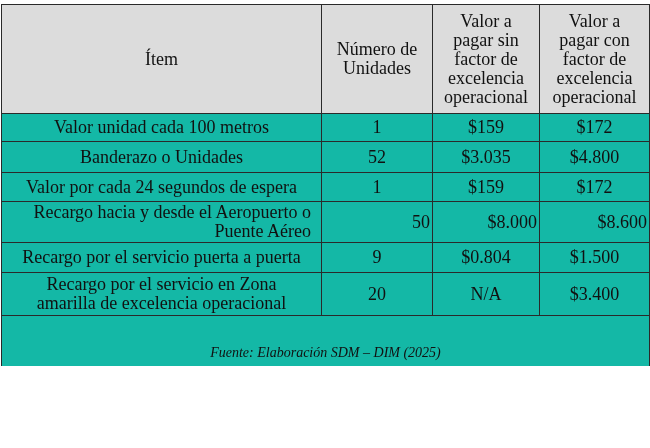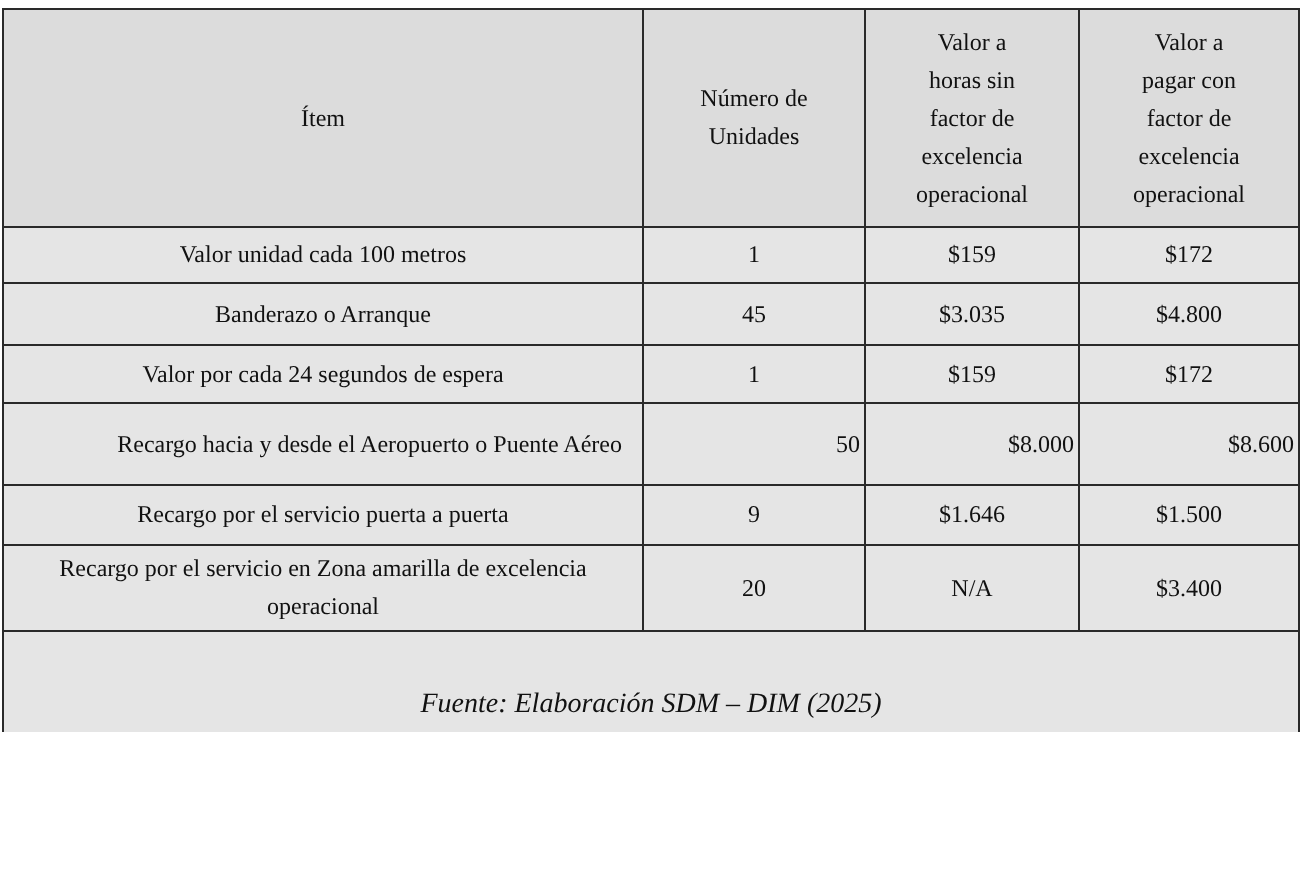--- a/index.html
+++ b/index.html
@@ -1,22 +1,22 @@
 <!DOCTYPE html>
 <html><head>
 <meta charset="utf-8">
 <style>
   html, body { margin: 0; padding: 0; background: #ffffff; }
   body { width: 650px; height: 448px; overflow: hidden; position: relative;
          font-family: "Liberation Serif", "DejaVu Serif", serif; color: #111; }
   table { position: absolute; left: 1px; top: 4px; border-collapse: collapse; table-layout: fixed; width: 648px; }
   td, th { border: 1.5px solid #2a2a2a; text-align: center; vertical-align: middle;
-           font-size: 12px; line-height: 19px; padding: 0 2px; font-weight: normal; }
+           font-size: 18px; line-height: 19px; padding: 0 2px; font-weight: normal; }
   thead th { background: #dcdcdc; height: 108px; }
-  tbody td { background: #e5e5e5; }
+  tbody td { background: #14b8a6; }
   .r1 td { height: 27px; }
   .r2 td { height: 30px; }
   .r3 td { height: 28px; }
   .r4 td { height: 40px; text-align: right; }
   .r5 td { height: 42px; }
   .r6 td { height: 29px; }
   .r7 td { height: 29px; }
   .r8 td { height: 42px; }
   .foot td { height: 46px; font-style: italic; font-size: 14px; border-bottom: none; vertical-align: bottom; padding-bottom: 4px; text-align: center; }
 </style>
@@ -32,21 +32,21 @@
   </colgroup>
   <thead>
     <tr>
       <th>Ítem</th>
       <th>
         <span>Número de</span><br>
         <span>Unidades</span>
       </th>
       <th>
         <span>Valor a</span><br>
-        <span>horas sin</span><br>
+        <span>pagar sin</span><br>
         <span>factor de</span><br>
         <span>excelencia</span><br>
         <span>operacional</span>
       </th>
       <th>
         <span>Valor a</span><br>
         <span>pagar con</span><br>
         <span>factor de</span><br>
         <span>excelencia</span><br>
         <span>operacional</span>
@@ -54,41 +54,41 @@
     </tr>
   </thead>
   <tbody>
     <tr class="r1">
       <td>Valor unidad cada 100 metros</td>
       <td>1</td>
       <td>$159</td>
       <td>$172</td>
     </tr>
     <tr class="r2">
-      <td>Banderazo o Arranque</td>
-      <td>45</td>
+      <td>Banderazo o Unidades</td>
+      <td>52</td>
       <td>$3.035</td>
       <td>$4.800</td>
     </tr>
     <tr class="r3">
       <td>Valor por cada 24 segundos de espera</td>
       <td>1</td>
       <td>$159</td>
       <td>$172</td>
     </tr>
     <tr class="r4">
       <td style="padding:0 10px">Recargo hacia y desde el Aeropuerto o Puente Aéreo</td>
       <td>50</td>
       <td>$8.000</td>
       <td>$8.600</td>
     </tr>
     <tr class="r7">
       <td>Recargo por el servicio puerta a puerta</td>
       <td>9</td>
-      <td>$1.646</td>
+      <td>$0.804</td>
       <td>$1.500</td>
     </tr>
     <tr class="r8">
       <td style="padding:0 20px">Recargo por el servicio en Zona amarilla de excelencia operacional</td>
       <td>20</td>
       <td>N/A</td>
       <td>$3.400</td>
     </tr>
     <tr class="foot">
       <td colspan="4">Fuente: Elaboración SDM – DIM (2025)</td>

